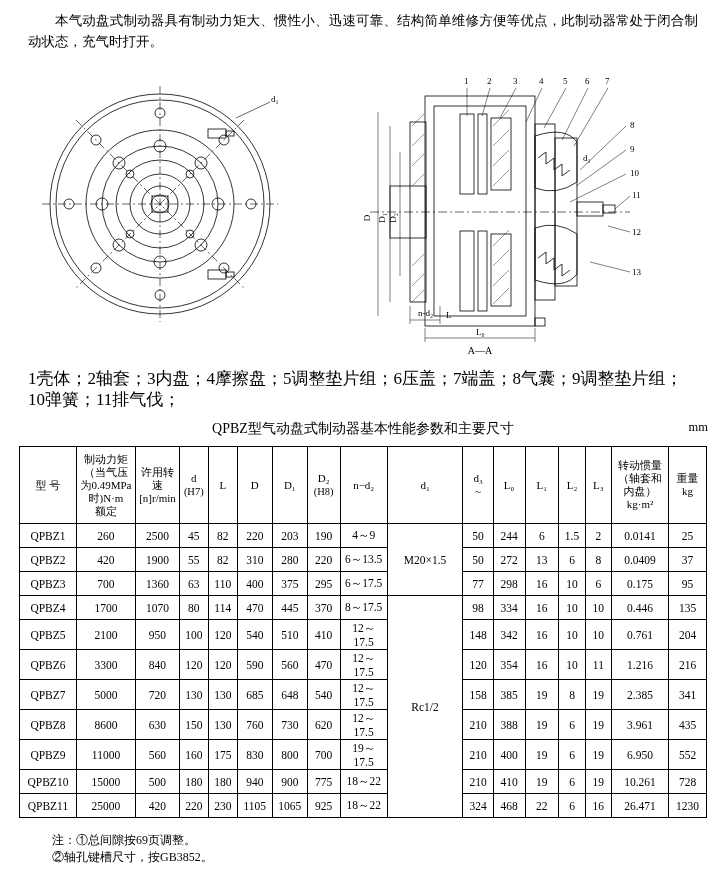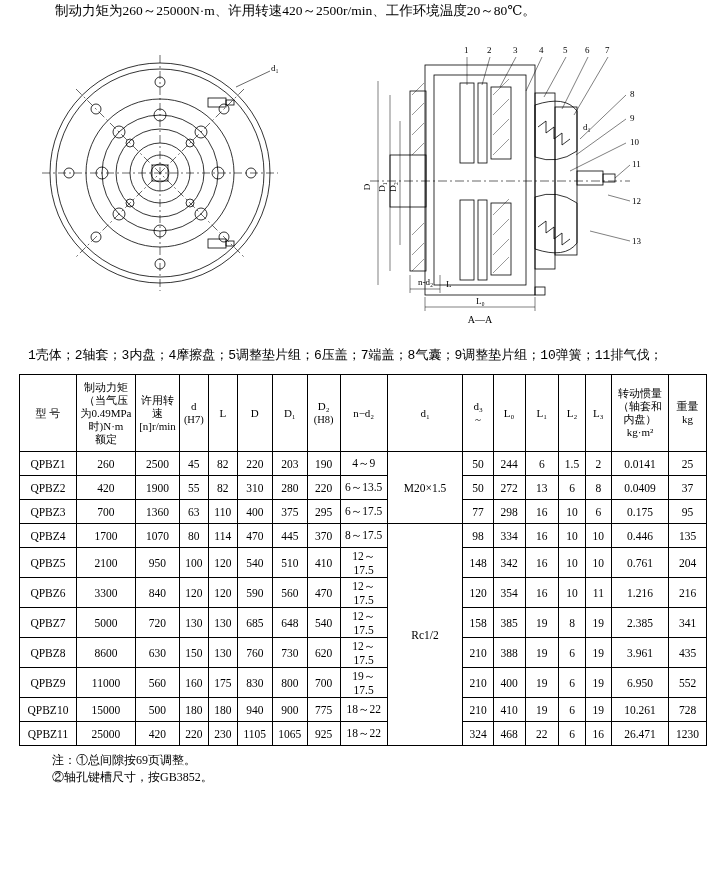--- a/index.html
+++ b/index.html
@@ -45,24 +45,23 @@
   }
   .fig-right {
     position: absolute;
     left: 330px;
     top: 2px;
     width: 380px;
     height: 290px;
   }
 
   .legend {
-    font-size: 13px;
+    font-size: 17px;
     line-height: 21px;
-    margin: 12px 28px 0 28px;
-    font-family: Liberation Mono, monospace;
+    margin: 4px 28px 0 28px;
   }
   .table-title {
     text-align: center;
     font-size: 14px;
     margin-top: 10px;
     position: relative;
   }
   .table-title .unit {
     position: absolute;
     right: 18px;
@@ -89,38 +88,38 @@
     height: 74px;
     line-height: 13px;
     font-size: 11px;
   }
   table.spec tbody td {
     height: 21px;
   }
   .hdr-small { font-size: 10.5px; }
   .notes {
     font-size: 12px;
-    margin: 6px 0 0 52px;
+    margin: 14px 0 0 52px;
     line-height: 17px;
   }
   .notes div { white-space: nowrap; }
 
   
   svg text {
     font-family: "Liberation Serif", "DejaVu Serif", serif;
     font-size: 9px;
     fill: #000;
   }
 </style>
 </head>
 <body>
 
 <div class="page">
 
-  <p class="para indent">制动力矩为260～25000N·m、许用转速420～2500r/min、工作环境温度20～80℃。</p>
+  <p class="para first indent">本气动盘式制动器具有制动力矩大、惯性小、迅速可靠、结构简单维修方便等优点，此制动器常处于闭合制动状态，充气时打开。</p>
 
   <div class="figures">
 
     <div class="fig-left">
       <svg width="270" height="250" viewBox="0 0 270 250">
         <g fill="none" stroke="#000" stroke-width="0.8">
           <circle cx="120" cy="120" r="110"></circle>
           <circle cx="120" cy="120" r="104"></circle>
           <circle cx="120" cy="120" r="74"></circle>
           <circle cx="120" cy="120" r="58"></circle>
@@ -280,20 +279,24 @@
         <text x="88" y="250">n-d₂</text>
         <text x="146" y="269">L₀</text>
         <text x="116" y="252">L</text>
         <text x="150" y="288" text-anchor="middle" style="font-size:10px">A—A</text>
       </svg>
     </div>
   </div>
 
   <p class="legend">1壳体；2轴套；3内盘；4摩擦盘；5调整垫片组；6压盖；7端盖；8气囊；9调整垫片组；10弹簧；11排气伐；</p>
 
+  <div class="table-title">
+    <span>QPBZ型气动盘式制动器基本性能参数和主要尺寸</span>
+    <span class="unit">mm</span>
+  </div>
 
   <table class="spec">
     <thead>
       <tr>
         <td style="width:58px">型  号</td>
         <td style="width:62px" class="hdr-small">
           <div>制动力矩（当气压为0.49MPa时)N·m</div>
           <div>额定</div>
         </td>
         <td style="width:40px" class="hdr-small">许用转速[n]r/min</td>

